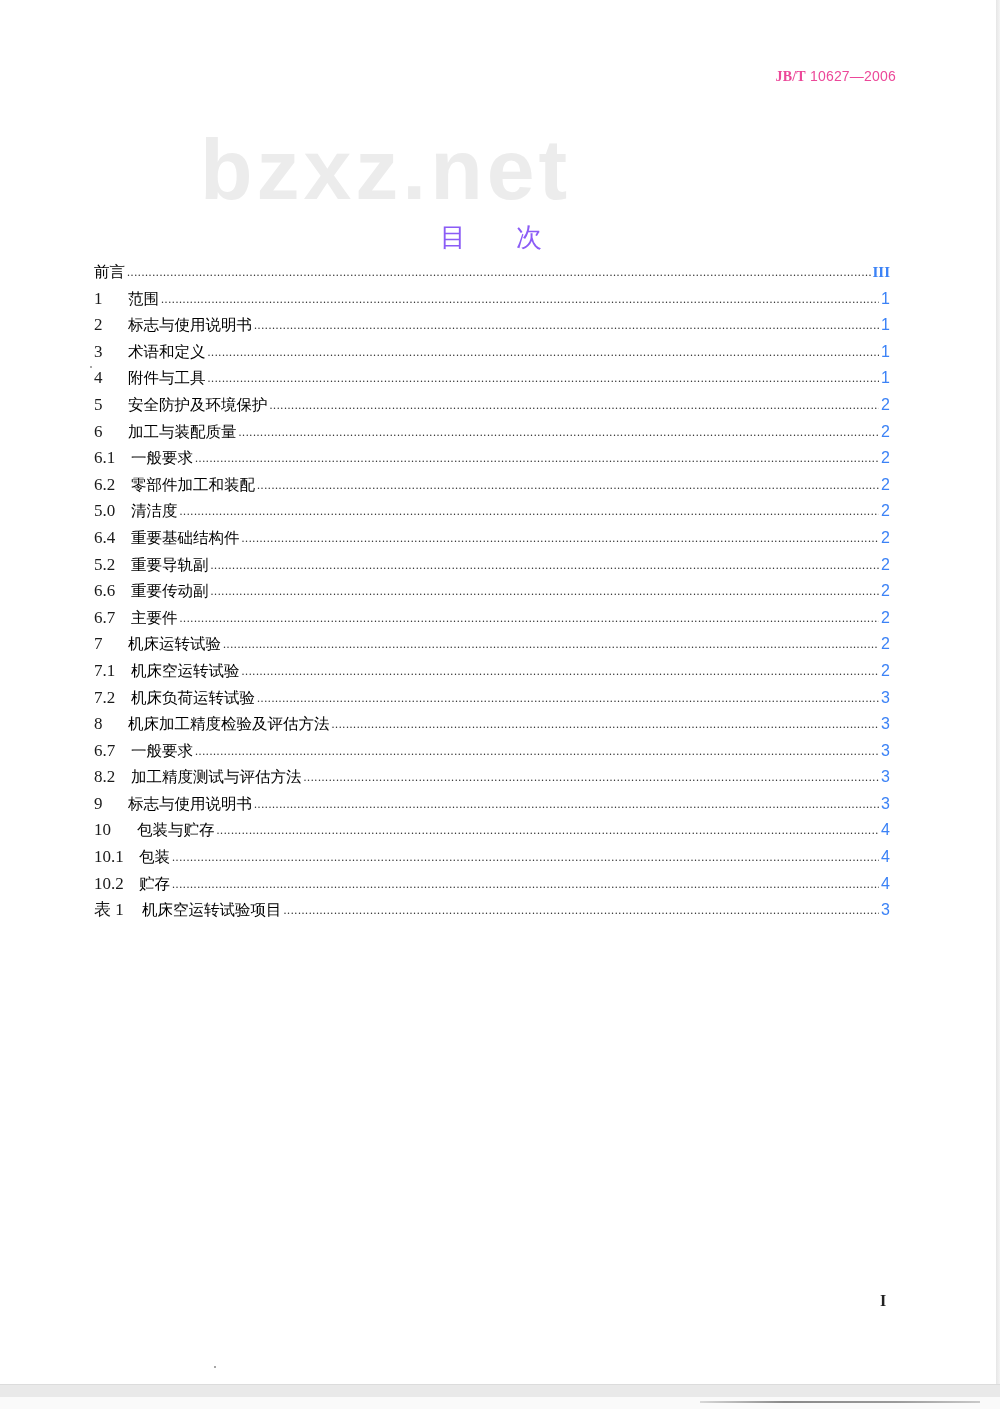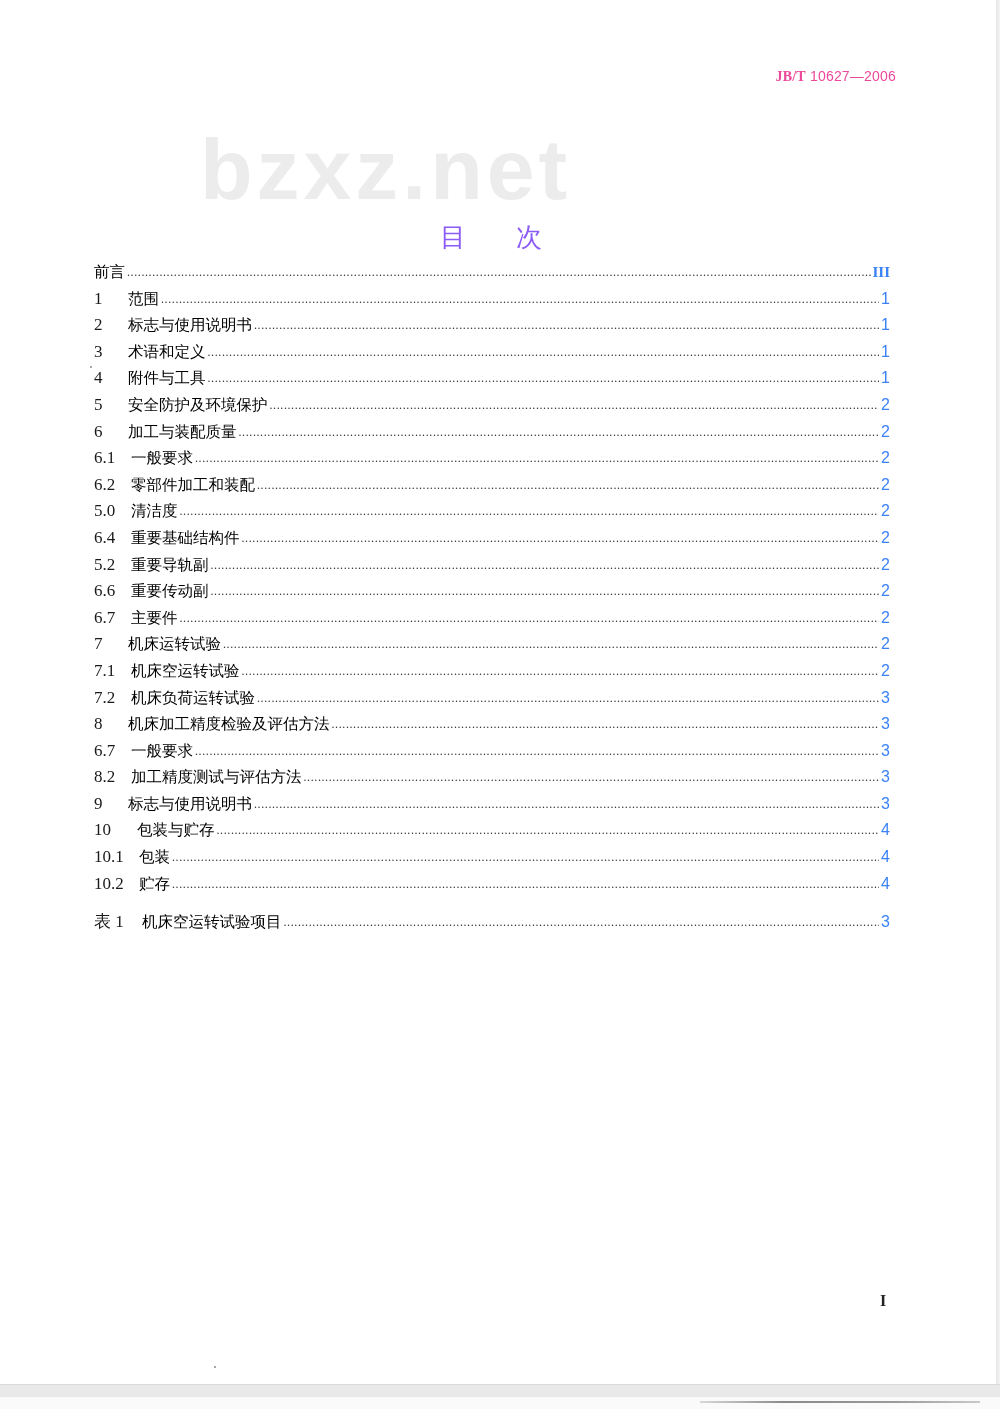--- a/index.html
+++ b/index.html
@@ -146,21 +146,21 @@
     .toc-page.roman {
       font-family: "Liberation Serif", "DejaVu Serif", serif;
       font-weight: bold;
       font-size: 15px;
     }
     .lvl-0 .toc-num { width: 0; }
     .lvl-1 .toc-num { width: 34px; }
     .lvl-2 .toc-num { width: 37px; }
     .lvl-2b .toc-num { width: 43px; }
     .lvl-3 .toc-num { width: 45px; }
-    .lvl-4 .toc-num { width: 48px; margin-top: 12px; }
+    .lvl-4 .toc-num { width: 48px; }
     .page-number {
       position: absolute;
       left: 880px;
       top: 1292px;
       font-family: "Liberation Serif", "DejaVu Serif", serif;
       font-weight: bold;
       font-size: 16px;
       color: #222;
     }
     .stray-dot {

